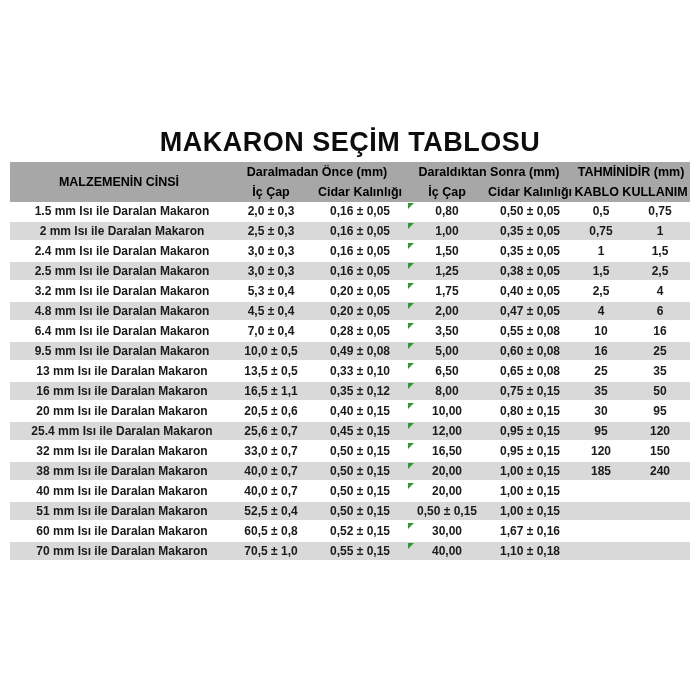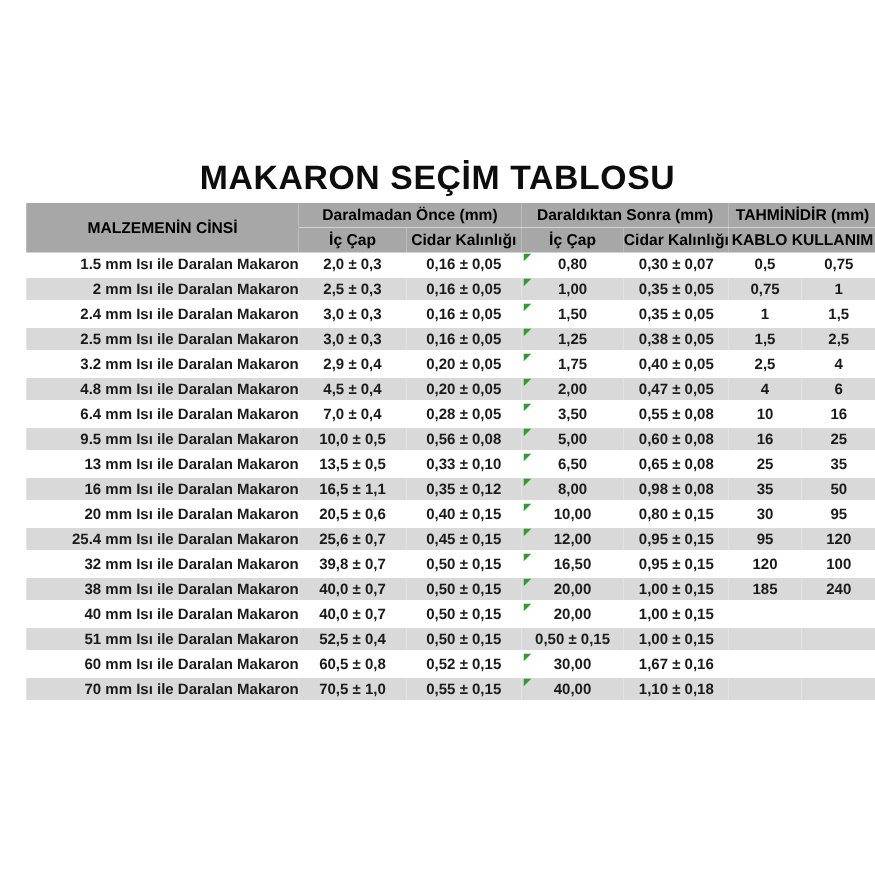--- a/index.html
+++ b/index.html
@@ -20,21 +20,21 @@
     margin: 0;
     padding-top: 126px;
     text-align: center;
     font-size: 27px;
     font-weight: bold;
     color: #0d0d0d;
     letter-spacing: 0.5px;
     line-height: 32px;
   }
   table.tbl {
-    margin-left: 21px;
+    margin-left: 10px;
     margin-top: 4px;
     width: 680px;
     border-collapse: collapse;
     table-layout: fixed;
   }
   thead th {
     background: #a7a7a7;
     color: #000000;
     font-weight: bold;
     font-size: 12.5px;
@@ -58,21 +58,21 @@
     padding: 0;
     white-space: nowrap;
     overflow: hidden;
     position: relative;
     background: #ffffff;
   }
   tbody tr.alt td {
     background: #d9d9d9;
   }
   td.mat {
-    text-align: right;
+    text-align: center;
     padding-left: 6px;
   }
   .tri {
     position: absolute;
     top: 1px;
     left: 2px;
     width: 0;
     height: 0;
     border-top: 6px solid #339933;
     border-right: 6px solid transparent;
@@ -108,21 +108,21 @@
         <th>Cidar Kalınlığı</th>
         <th colspan="2">KABLO KULLANIM</th>
       </tr>
     </thead>
     <tbody id="rows">
         <tr>
           <td class="mat">1.5 mm Isı ile Daralan Makaron</td>
           <td>2,0 ± 0,3</td>
           <td>0,16 ± 0,05</td>
           <td>0,80<span class="tri"></span></td>
-          <td>0,30 ± 0,07</td>
+          <td>0,50 ± 0,05</td>
           <td>0,5</td>
           <td>0,75</td>
         </tr>
         <tr class="alt">
           <td class="mat">2 mm Isı ile Daralan Makaron</td>
           <td>2,5 ± 0,3</td>
           <td>0,16 ± 0,05</td>
           <td>1,00<span class="tri"></span></td>
           <td>0,35 ± 0,05</td>
           <td>0,75</td>
@@ -141,21 +141,21 @@
           <td class="mat">2.5 mm Isı ile Daralan Makaron</td>
           <td>3,0 ± 0,3</td>
           <td>0,16 ± 0,05</td>
           <td>1,25<span class="tri"></span></td>
           <td>0,38 ± 0,05</td>
           <td>1,5</td>
           <td>2,5</td>
         </tr>
         <tr>
           <td class="mat">3.2 mm Isı ile Daralan Makaron</td>
-          <td>2,9 ± 0,4</td>
+          <td>5,3 ± 0,4</td>
           <td>0,20 ± 0,05</td>
           <td>1,75<span class="tri"></span></td>
           <td>0,40 ± 0,05</td>
           <td>2,5</td>
           <td>4</td>
         </tr>
         <tr class="alt">
           <td class="mat">4.8 mm Isı ile Daralan Makaron</td>
           <td>4,5 ± 0,4</td>
           <td>0,20 ± 0,05</td>
@@ -169,41 +169,41 @@
           <td>7,0 ± 0,4</td>
           <td>0,28 ± 0,05</td>
           <td>3,50<span class="tri"></span></td>
           <td>0,55 ± 0,08</td>
           <td>10</td>
           <td>16</td>
         </tr>
         <tr class="alt">
           <td class="mat">9.5 mm Isı ile Daralan Makaron</td>
           <td>10,0 ± 0,5</td>
-          <td>0,56 ± 0,08</td>
+          <td>0,49 ± 0,08</td>
           <td>5,00<span class="tri"></span></td>
           <td>0,60 ± 0,08</td>
           <td>16</td>
           <td>25</td>
         </tr>
         <tr>
           <td class="mat">13 mm Isı ile Daralan Makaron</td>
           <td>13,5 ± 0,5</td>
           <td>0,33 ± 0,10</td>
           <td>6,50<span class="tri"></span></td>
           <td>0,65 ± 0,08</td>
           <td>25</td>
           <td>35</td>
         </tr>
         <tr class="alt">
           <td class="mat">16 mm Isı ile Daralan Makaron</td>
           <td>16,5 ± 1,1</td>
           <td>0,35 ± 0,12</td>
           <td>8,00<span class="tri"></span></td>
-          <td>0,98 ± 0,08</td>
+          <td>0,75 ± 0,15</td>
           <td>35</td>
           <td>50</td>
         </tr>
         <tr>
           <td class="mat">20 mm Isı ile Daralan Makaron</td>
           <td>20,5 ± 0,6</td>
           <td>0,40 ± 0,15</td>
           <td>10,00<span class="tri"></span></td>
           <td>0,80 ± 0,15</td>
           <td>30</td>
@@ -213,26 +213,26 @@
           <td class="mat">25.4 mm Isı ile Daralan Makaron</td>
           <td>25,6 ± 0,7</td>
           <td>0,45 ± 0,15</td>
           <td>12,00<span class="tri"></span></td>
           <td>0,95 ± 0,15</td>
           <td>95</td>
           <td>120</td>
         </tr>
         <tr>
           <td class="mat">32 mm Isı ile Daralan Makaron</td>
-          <td>39,8 ± 0,7</td>
+          <td>33,0 ± 0,7</td>
           <td>0,50 ± 0,15</td>
           <td>16,50<span class="tri"></span></td>
           <td>0,95 ± 0,15</td>
           <td>120</td>
-          <td>100</td>
+          <td>150</td>
         </tr>
         <tr class="alt">
           <td class="mat">38 mm Isı ile Daralan Makaron</td>
           <td>40,0 ± 0,7</td>
           <td>0,50 ± 0,15</td>
           <td>20,00<span class="tri"></span></td>
           <td>1,00 ± 0,15</td>
           <td>185</td>
           <td>240</td>
         </tr>

